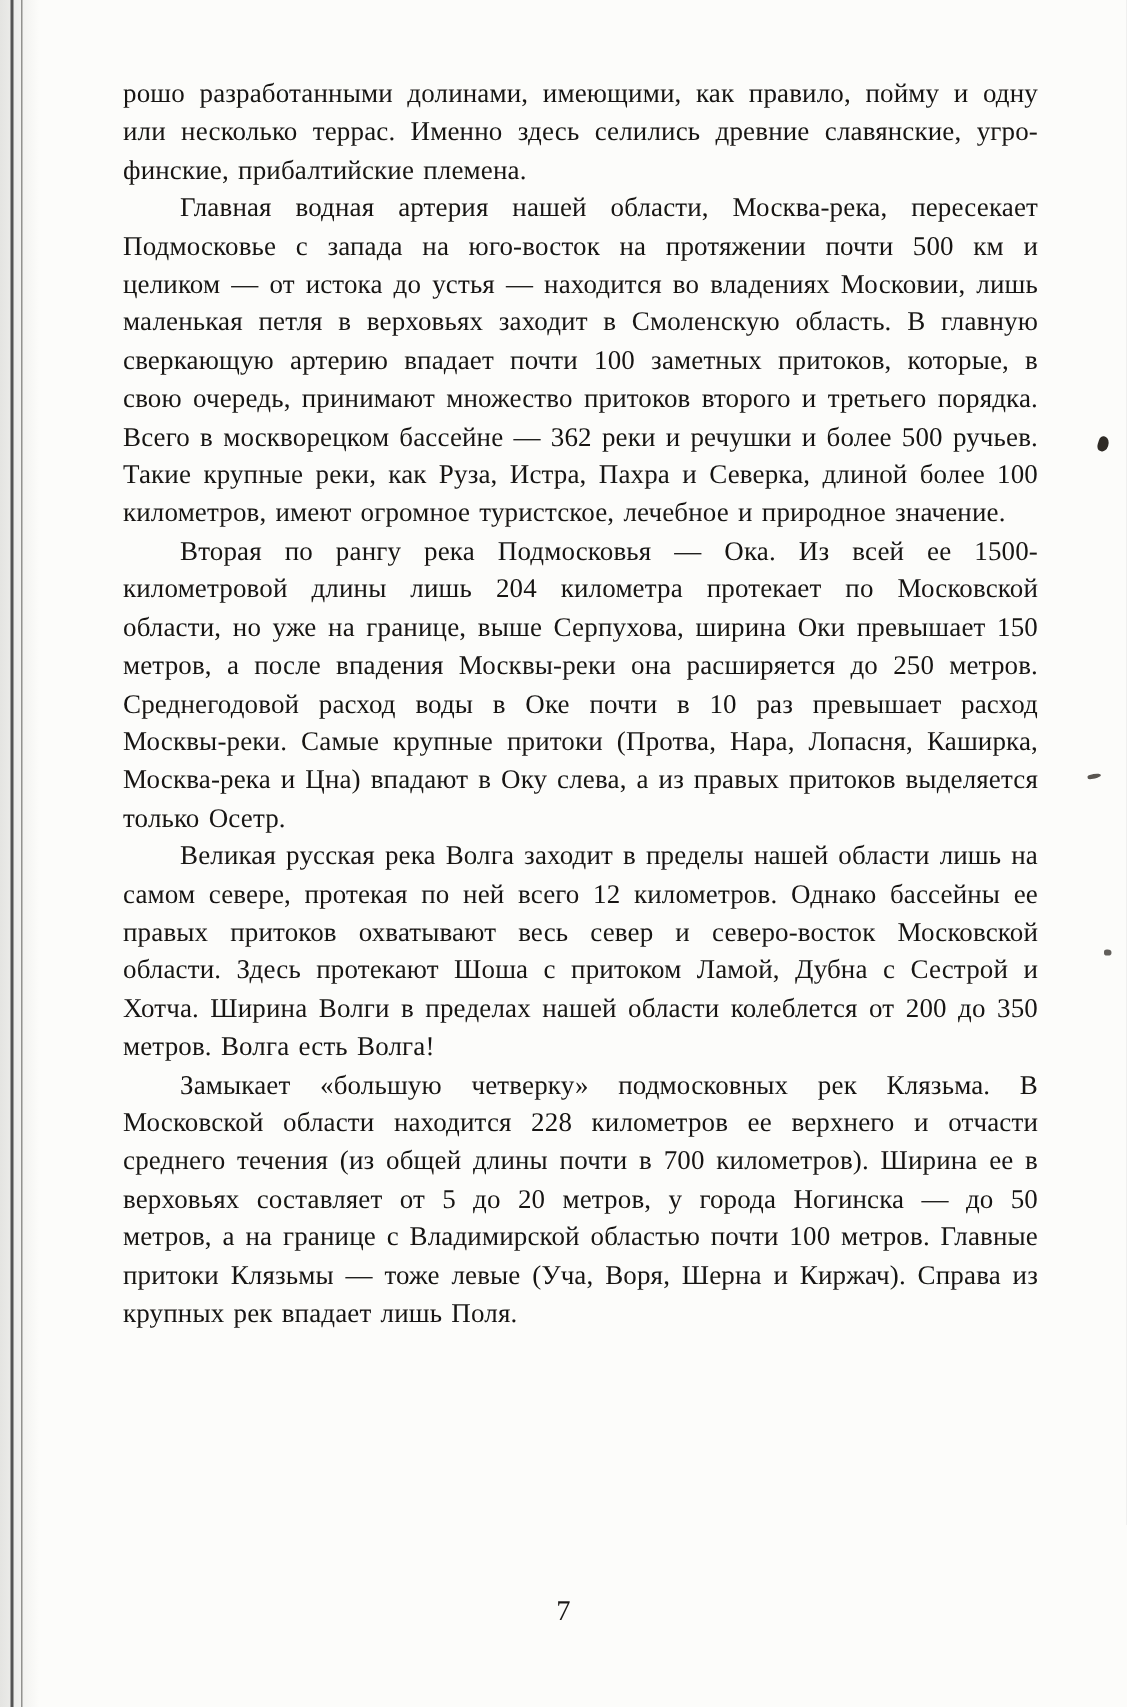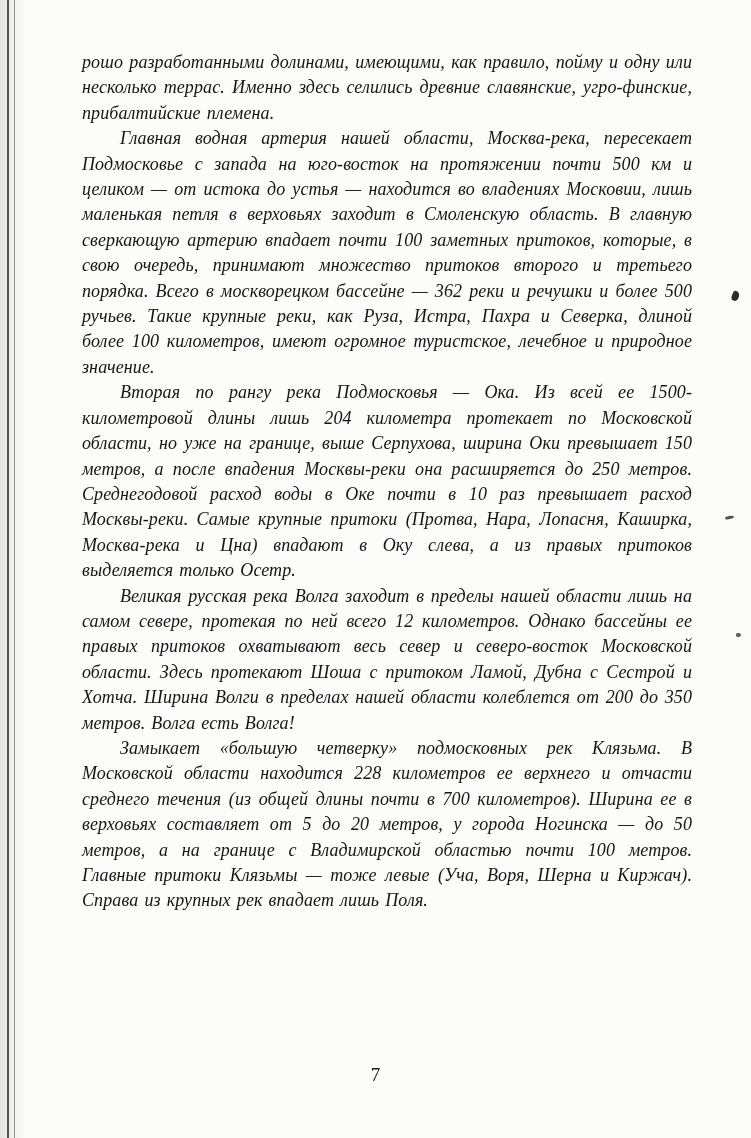--- a/index.html
+++ b/index.html
@@ -51,21 +51,20 @@
   .text-block {
     position: absolute;
     left: 82px;
     top: 50px;
     width: 610px;
     text-align: justify;
     font-size: 18px;
     line-height: 25.4px;
     letter-spacing: 0.1px;
     word-spacing: 1.5px;
-    font-style: italic;
   }
   .text-block p {
     margin: 0;
     text-indent: 38px;
   }
   .text-block p.no-indent {
     text-indent: 0;
   }
   .page-number {
     position: absolute;

